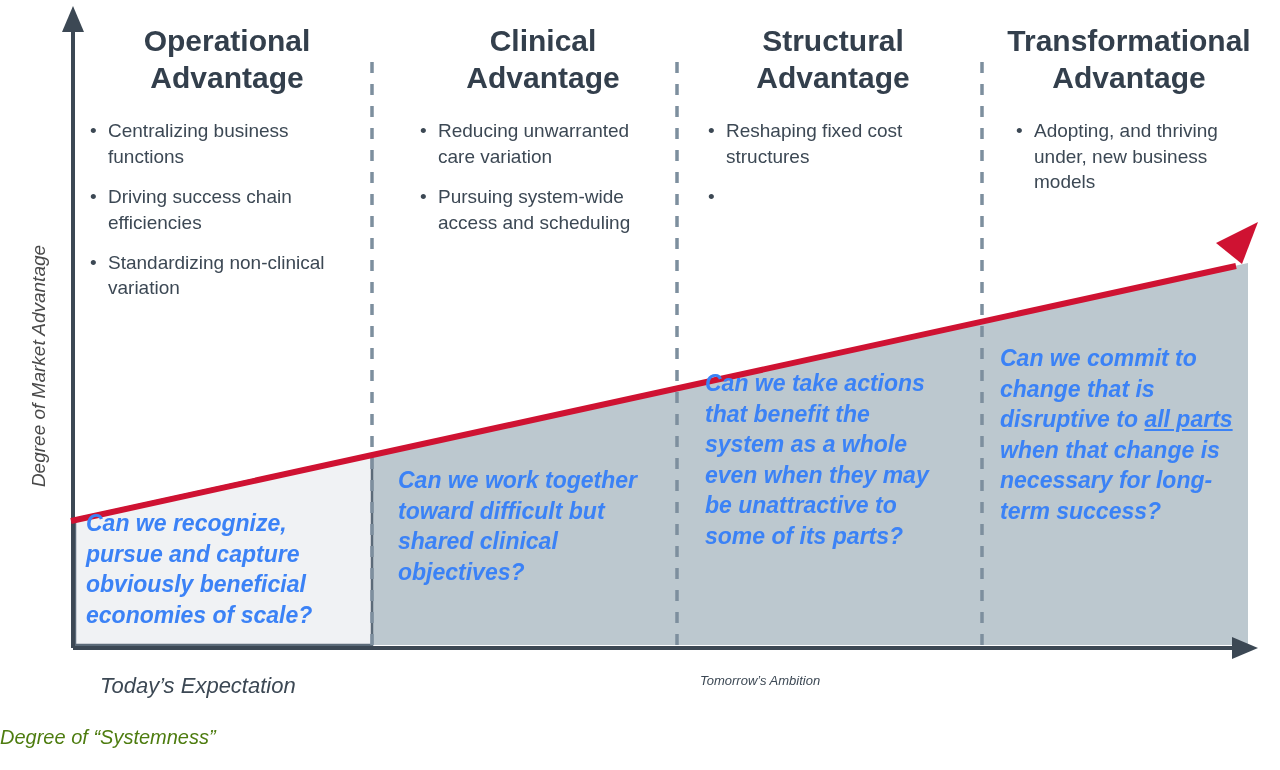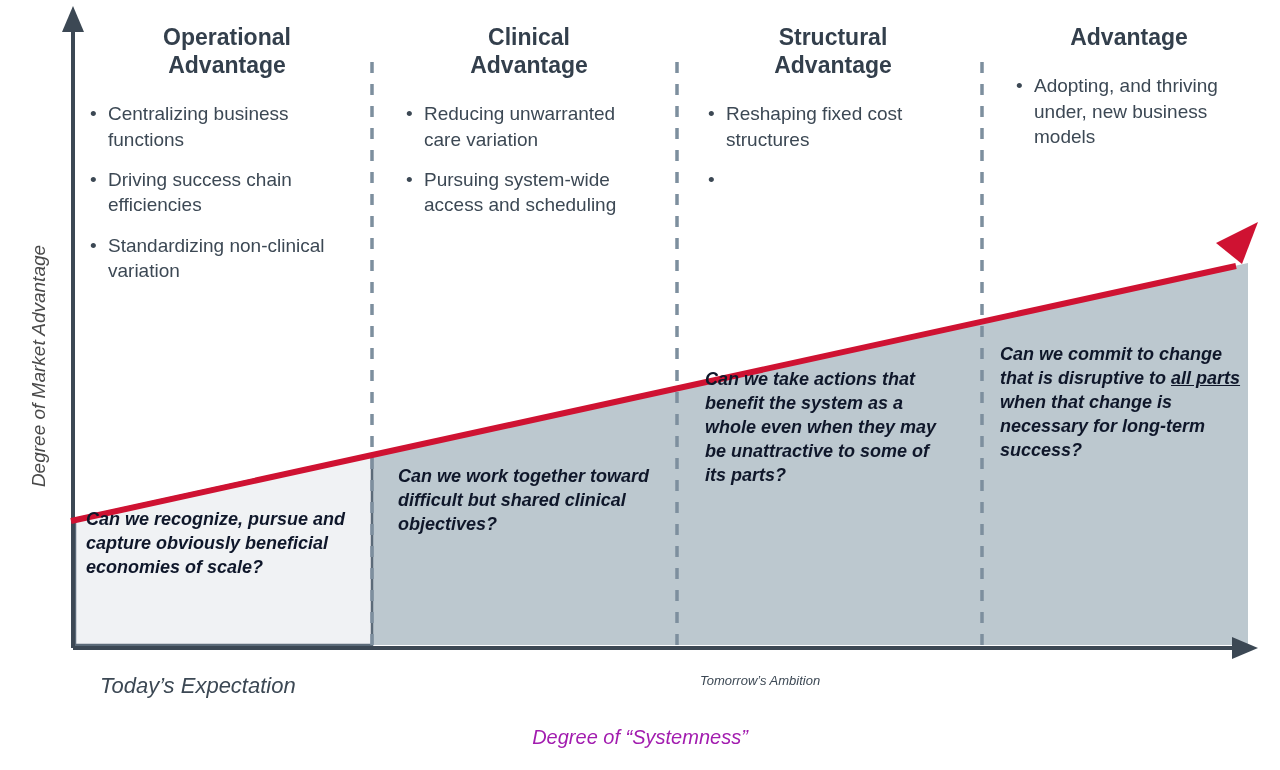--- a/index.html
+++ b/index.html
@@ -37,24 +37,23 @@
     font-style: italic;
     color: #4a4a4a;
     transform: rotate(-90deg);
     white-space: nowrap;
   }
   .x-axis-label {
     position: absolute;
     left: 0;
     top: 726px;
     width: 1280px;
-    text-align: center;
     font-size: 20px;
     font-style: italic;
-    color: #a21caf;
+    color: #4d7c0f;
   }
   .tick-left {
     position: absolute;
     left: 100px;
     top: 673px;
     font-size: 22px;
     font-style: italic;
     color: #3c4854;
   }
   .tick-right {
@@ -65,21 +64,21 @@
     font-style: italic;
     color: #3c4854;
   }
 
   
   .col {
     position: absolute;
     top: 0;
   }
   .col-title {
-    font-size: 23px;
+    font-size: 30px;
     font-weight: bold;
     color: #333f4c;
     text-align: center;
     line-height: 1.22;
     margin-top: 23px;
   }
   .bullets {
     list-style: none;
     margin: 0;
     padding: 0;
@@ -94,25 +93,25 @@
   }
   .bullet .dot {
     position: absolute;
     left: 2px;
     top: 0px;
   }
 
   
   .question {
     position: absolute;
-    font-size: 18px;
+    font-size: 23px;
     font-weight: bold;
     font-style: italic;
     line-height: 1.33;
-    color: #0f172a;
+    color: #3b82f6;
   }
   .u { text-decoration: underline; }
 </style>
 </head>
 <body>
 
 <div id="canvas">
 
   <svg id="bg-svg" viewBox="0 0 1280 770">
 
@@ -157,21 +156,21 @@
         <span>Driving success chain efficiencies</span>
       </li>
       <li class="bullet">
         <span class="dot">•</span>
         <span>Standardizing non-clinical variation</span>
       </li>
     </ul>
   </div>
   <div class="question" style="left:86px; top:508px; width:268px;">Can we recognize, pursue and capture obviously beneficial economies of scale?</div>
 
-  <div class="col" style="left:390px; width:278px;">
+  <div class="col" style="left:404px; width:278px;">
     <div class="col-title">
       <div>Clinical</div>
       <div>Advantage</div>
     </div>
     <ul class="bullets" style="margin-top:22px; width:242px; margin-left:14px;">
       <li class="bullet">
         <span class="dot">•</span>
         <span>Reducing unwarranted care variation</span>
       </li>
       <li class="bullet">
@@ -194,20 +193,21 @@
       </li>
       <li class="bullet">
         <span class="dot">•</span>
       </li>
     </ul>
   </div>
   <div class="question" style="left:705px; top:368px; width:250px;">Can we take actions that benefit the system as a whole even when they may be unattractive to some of its parts?</div>
 
   <div class="col" style="left:994px; width:270px;">
     <div class="col-title">
+      <div>Transformational</div>
       <div>Advantage</div>
     </div>
     <ul class="bullets" style="margin-top:22px; width:215px; margin-left:20px;">
       <li class="bullet">
         <span class="dot">•</span>
         <span>Adopting, and thriving under, new business models</span>
       </li>
     </ul>
   </div>
   <div class="question" style="left:1000px; top:343px; width:250px;">

